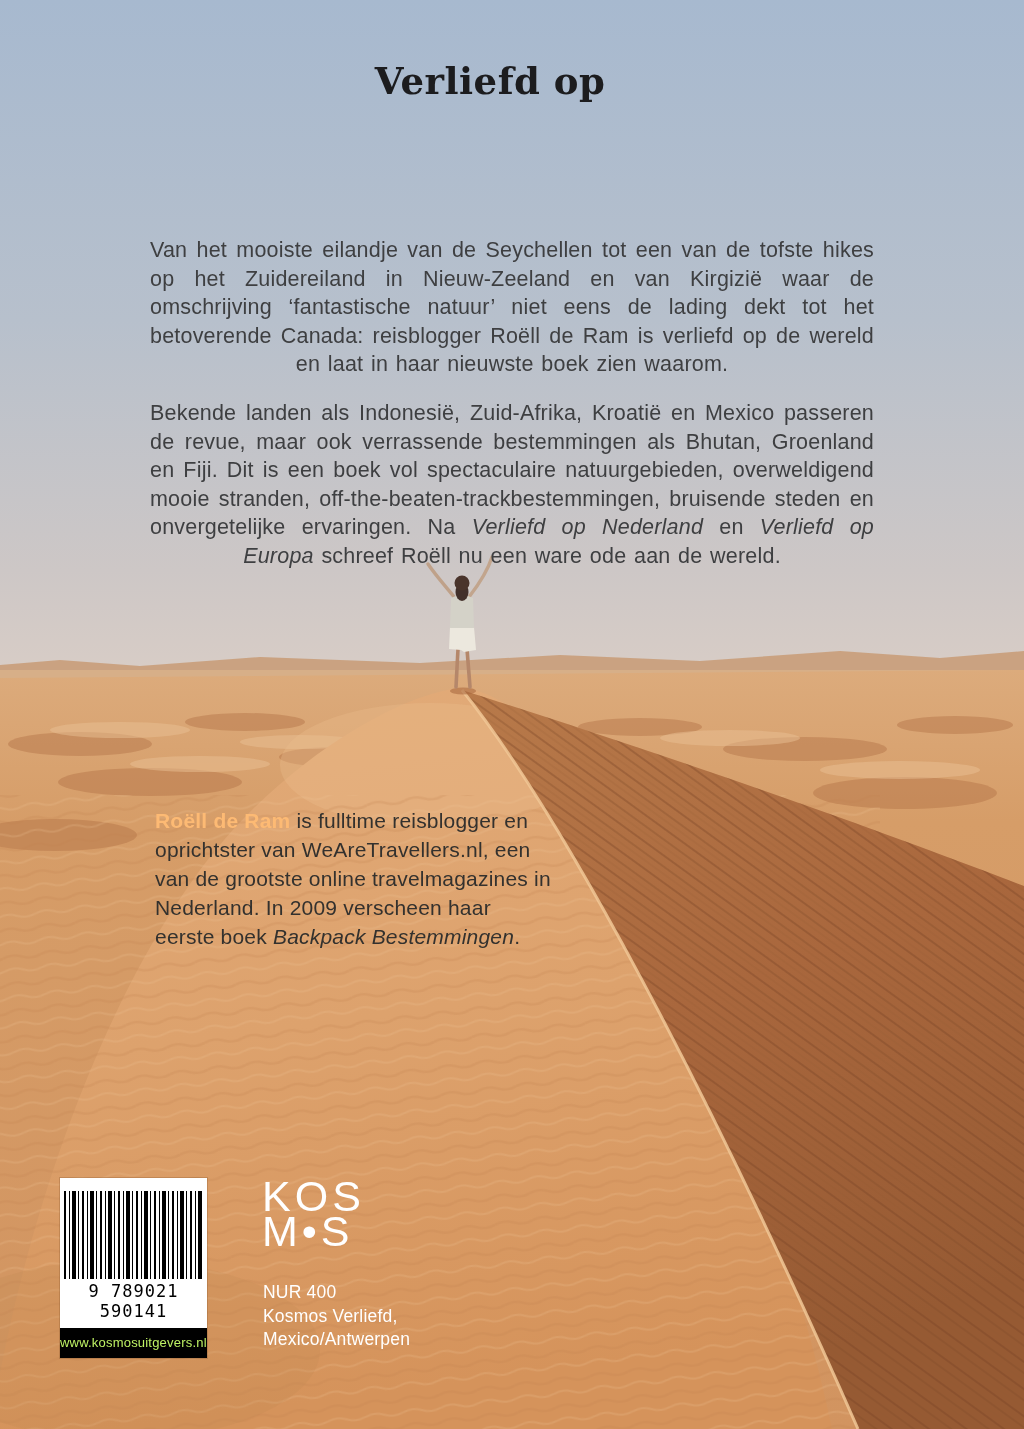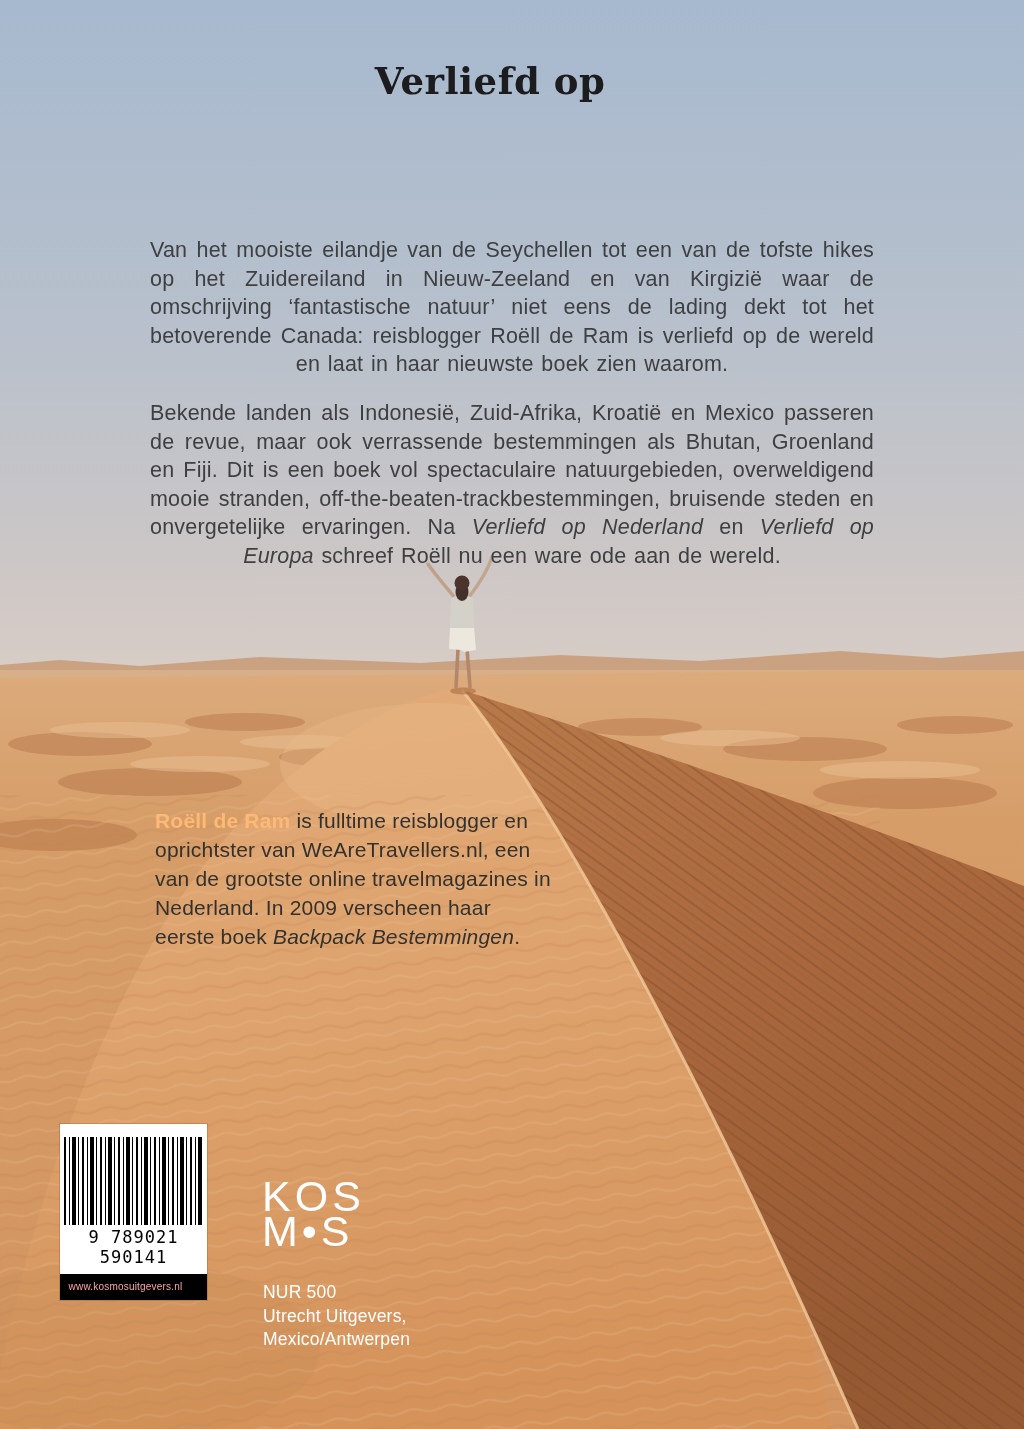--- a/index.html
+++ b/index.html
@@ -23,32 +23,32 @@
   .p2{top:361px;margin-top:38px;}
   .para i{font-style:italic;}
 
   
   .bio{position:absolute;left:155px;top:806px;width:400px;margin:0;
     font-size:21px;line-height:29px;color:#33312e;letter-spacing:0.2px;}
   .bio b{font-weight:bold;color:#fdba74;}
   .bio i{font-style:italic;}
 
   
-  .barcode{position:absolute;left:60px;top:1124px;width:147px;background:#ffffff;
+  .barcode{position:absolute;left:60px;top:1178px;width:147px;background:#ffffff;
     box-shadow:0 0 0 1px rgba(120,70,30,0.25);}
   .bars{height:88px;width:140px;margin:13px auto 0 auto;
     background:repeating-linear-gradient(90deg,
       #000 0px,#000 2px,#fff 2px,#fff 5px,
       #000 5px,#000 6px,#fff 6px,#fff 8px,
       #000 8px,#000 12px,#fff 12px,#fff 14px,
       #000 14px,#000 15px,#fff 15px,#fff 18px);}
   .barcode-number{font-family:"DejaVu Sans Mono","Liberation Mono",monospace;
     font-size:17px;letter-spacing:1px;color:#000;text-align:center;padding:2px 0 7px 0;}
-  .barcode-site{background:#000;color:#fca5a5;text-align:center;
-    font-size:10px;letter-spacing:0.2px;padding:7px 16px 8px 0;}
+  .barcode-site{background:#000;color:#bef264;text-align:center;
+    font-size:13px;letter-spacing:0.2px;padding:7px 16px 8px 0;}
 
   
   .kosmos{position:absolute;left:262px;top:1179px;color:#ffffff;
     font-weight:normal;font-size:43px;line-height:35px;letter-spacing:4px;}
   .pub-lines{position:absolute;left:263px;top:1281px;color:#ffffff;
     font-size:17.5px;line-height:23.5px;letter-spacing:0.2px;}
 </style>
 </head>
 <body>
 
@@ -148,22 +148,22 @@
   <p class="para p2"><span>Bekende landen als Indonesië, Zuid-Afrika, Kroatië en Mexico passeren de revue, maar ook verrassende bestemmingen als Bhutan, Groenland en Fiji. Dit is een boek vol spectaculaire natuurgebieden, overweldigend mooie stranden, off-the-beaten-trackbestemmingen, bruisende steden en onvergetelijke ervaringen. Na </span><i>Verliefd op Nederland</i><span> en </span><i>Verliefd op Europa</i><span> schreef Roëll nu een ware ode aan de wereld.</span></p>
 
   <p class="bio"><b>Roëll de Ram</b><span> is fulltime reisblogger en oprichtster van WeAreTravellers.nl, een van de grootste online travelmagazines in Nederland. In 2009 verscheen haar eerste boek </span><i>Backpack Bestemmingen</i><span>.</span></p>
 
   <div class="kosmos">
     <div>KOS</div>
     <div>M•S</div>
   </div>
 
   <div class="pub-lines">
-    <div>NUR 500</div>
-    <div>Utrecht Uitgevers,</div>
+    <div>NUR 400</div>
+    <div>Kosmos Verliefd,</div>
     <div>Mexico/Antwerpen</div>
   </div>
 
   <div class="barcode">
     <div class="bars"></div>
     <div class="barcode-number">9 789021 590141</div>
     <div class="barcode-site">www.kosmosuitgevers.nl</div>
   </div>
 
 </div>

